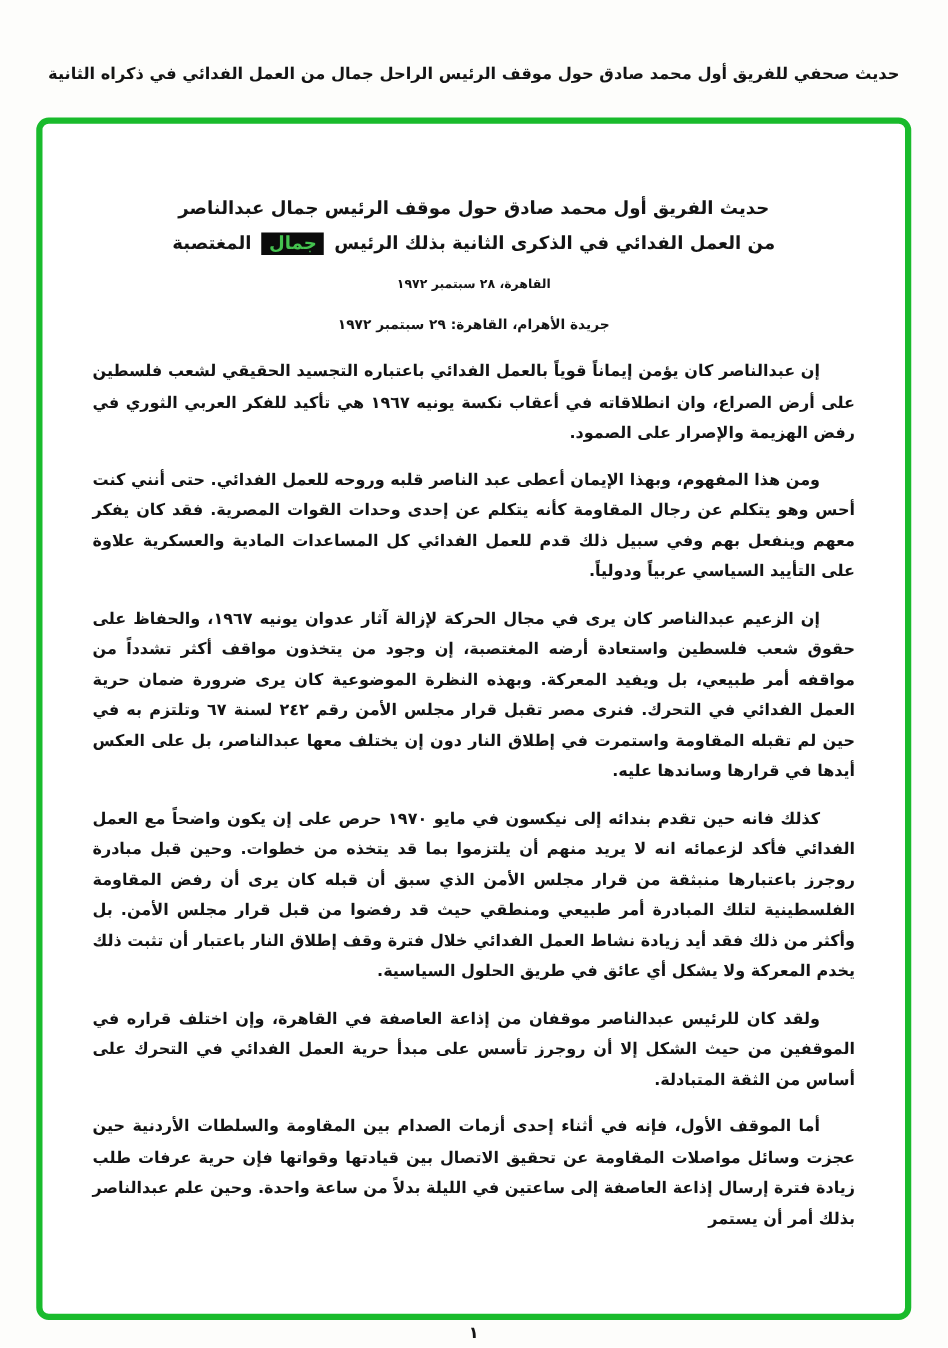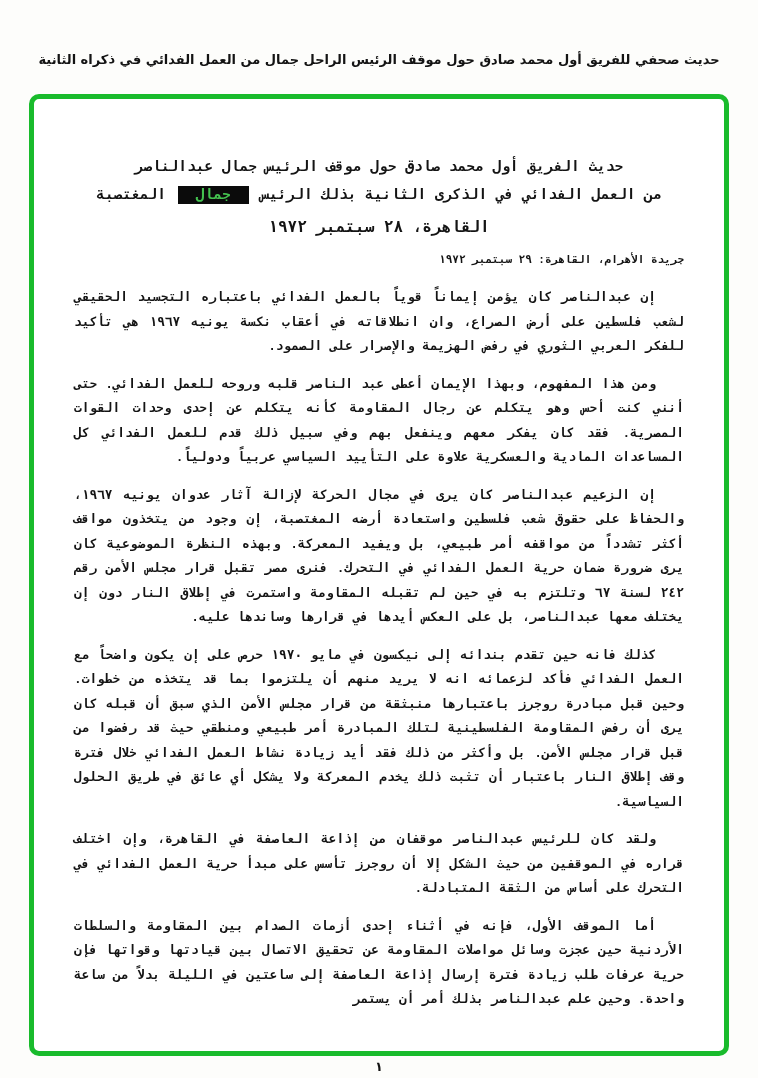--- a/index.html
+++ b/index.html
@@ -44,34 +44,35 @@
     margin-top: 14px;
     margin-bottom: 10px;
   }
   .title-line {
     font-size: 14.5px;
     font-weight: 700;
     line-height: 28px;
     letter-spacing: 0.5px;
   }
   .highlight {
-    padding: 1px 18px;
+    padding: 1px 6px;
     margin: 0 3px;
     background: #0b0b0b;
     color: #44c24f;
   }
   .title-date {
-    font-size: 16px;
+    font-size: 10px;
     font-weight: 700;
     line-height: 30px;
     margin-top: 4px;
   }
   .source-line {
     font-size: 11px;
     font-weight: 700;
+    text-align: center;
     margin: 10px 0 20px 0;
   }
   .body-para {
     font-size: 12.8px;
     font-weight: 700;
     line-height: 24.5px;
     text-align: justify;
     text-indent: 28px;
     margin: 0 0 13px 0;
   }
@@ -85,21 +86,21 @@
     font-weight: 700;
   }
 </style>
 </head>
 <body>
 
 <div class="page">
 
   <div class="headline">حديث صحفي للفريق أول محمد صادق حول موقف الرئيس الراحل جمال من العمل الفدائي في ذكراه الثانية</div>
 
-  <div class="doc-frame" style="border-color: rgb(25, 187, 44); font-family: Liberation Mono, monospace;">
+  <div class="doc-frame" style="border-color: rgb(25, 187, 44);">
 
     <div class="title-block">
       <div class="title-line">حديث الفريق أول محمد صادق حول موقف الرئيس جمال عبدالناصر</div>
       <div class="title-line">
         <span>من العمل الفدائي في الذكرى الثانية بذلك الرئيس</span>
         <span class="highlight" style="background: rgb(11, 11, 11); color: rgb(68, 194, 79);">جمال</span>
         <span>المغتصبة</span>
       </div>
       <div class="title-date">القاهرة، ٢٨ سبتمبر ١٩٧٢</div>
     </div>

